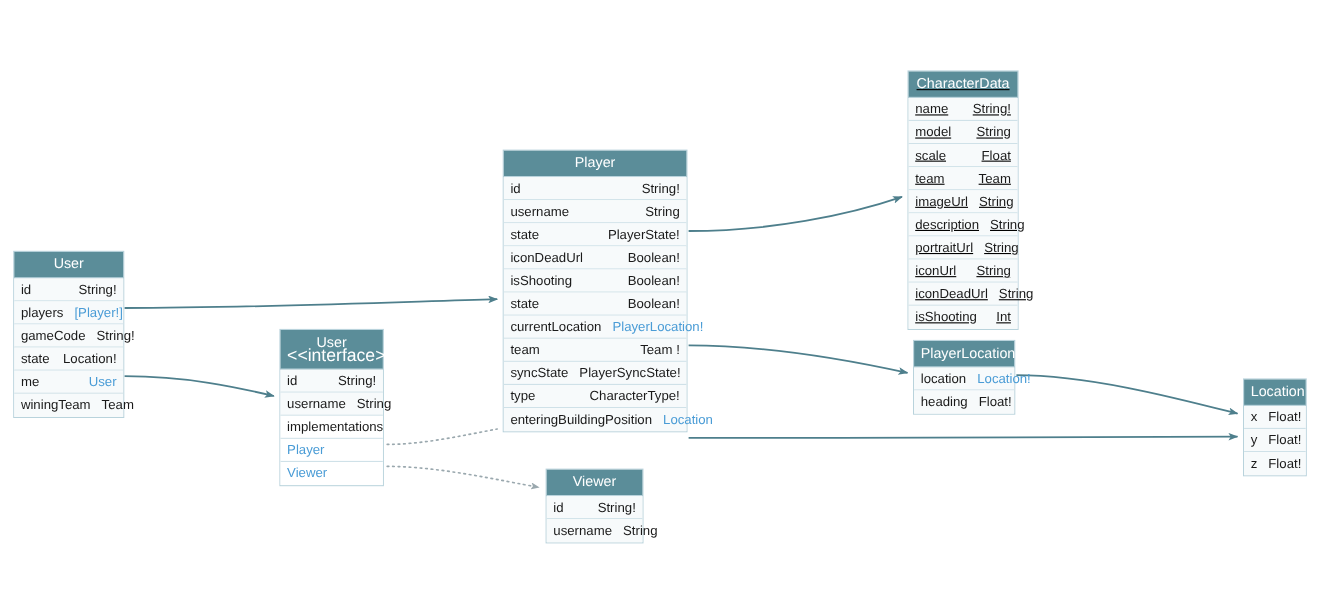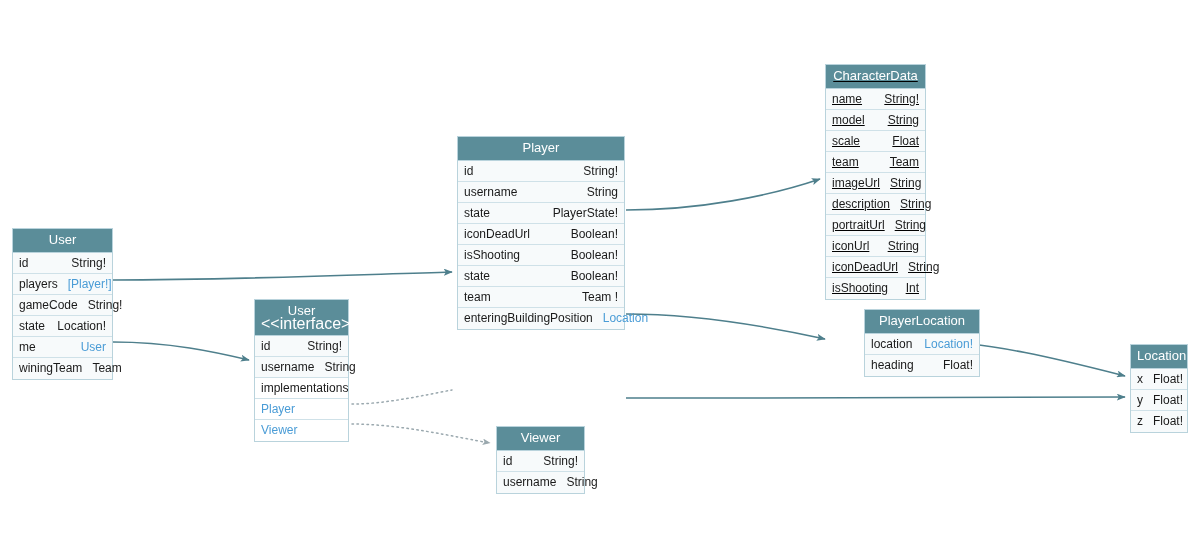--- a/index.html
+++ b/index.html
@@ -80,21 +80,21 @@
     background: #ffffff;
   }
   .row.impl .fname { color: #4a9cd6; }
 
   
   #ent-game            { left: 12px;   top: 228px; width: 101px; }
   #ent-user            { left: 254px;  top: 299px; width: 95px;  }
   #ent-player          { left: 457px;  top: 136px; width: 168px; }
   #ent-viewer          { left: 496px;  top: 426px; width: 89px;  }
   #ent-characterdata   { left: 825px;  top: 64px;  width: 101px; text-decoration: underline; }
-  #ent-playerlocation  { left: 864px;  top: 309px; width: 116px;  }
+  #ent-playerlocation  { left: 830px;  top: 309px; width: 93px;  }
   #ent-location        { left: 1130px; top: 344px; width: 58px;  }
 </style>
 </head>
 <body>
 
 <div id="canvas">
 
   <svg id="edges" viewBox="0 0 1200 547" xmlns="http://www.w3.org/2000/svg">
     <defs>
       <marker id="arrowhead" markerWidth="9" markerHeight="7" refX="8.2" refY="3.5" orient="auto" markerUnits="userSpaceOnUse">
@@ -194,24 +194,36 @@
     </div>
     <div class="row">
       <span class="fname">isShooting</span>
       <span class="ftype">Boolean!</span>
     </div>
     <div class="row">
       <span class="fname">state</span>
       <span class="ftype">Boolean!</span>
     </div>
     <div class="row">
+      <span class="fname">currentLocation</span>
+      <span class="ftype link">PlayerLocation!</span>
+    </div>
+    <div class="row">
       <span class="fname">team</span>
       <span class="ftype">Team !</span>
     </div>
     <div class="row">
+      <span class="fname">syncState</span>
+      <span class="ftype">PlayerSyncState!</span>
+    </div>
+    <div class="row">
+      <span class="fname">type</span>
+      <span class="ftype">CharacterType!</span>
+    </div>
+    <div class="row">
       <span class="fname">enteringBuildingPosition</span>
       <span class="ftype link">Location</span>
     </div>
   </div>
 
   <div class="entity" id="ent-viewer">
     <div class="entity-header">Viewer</div>
     <div class="row">
       <span class="fname">id</span>
       <span class="ftype">String!</span>

